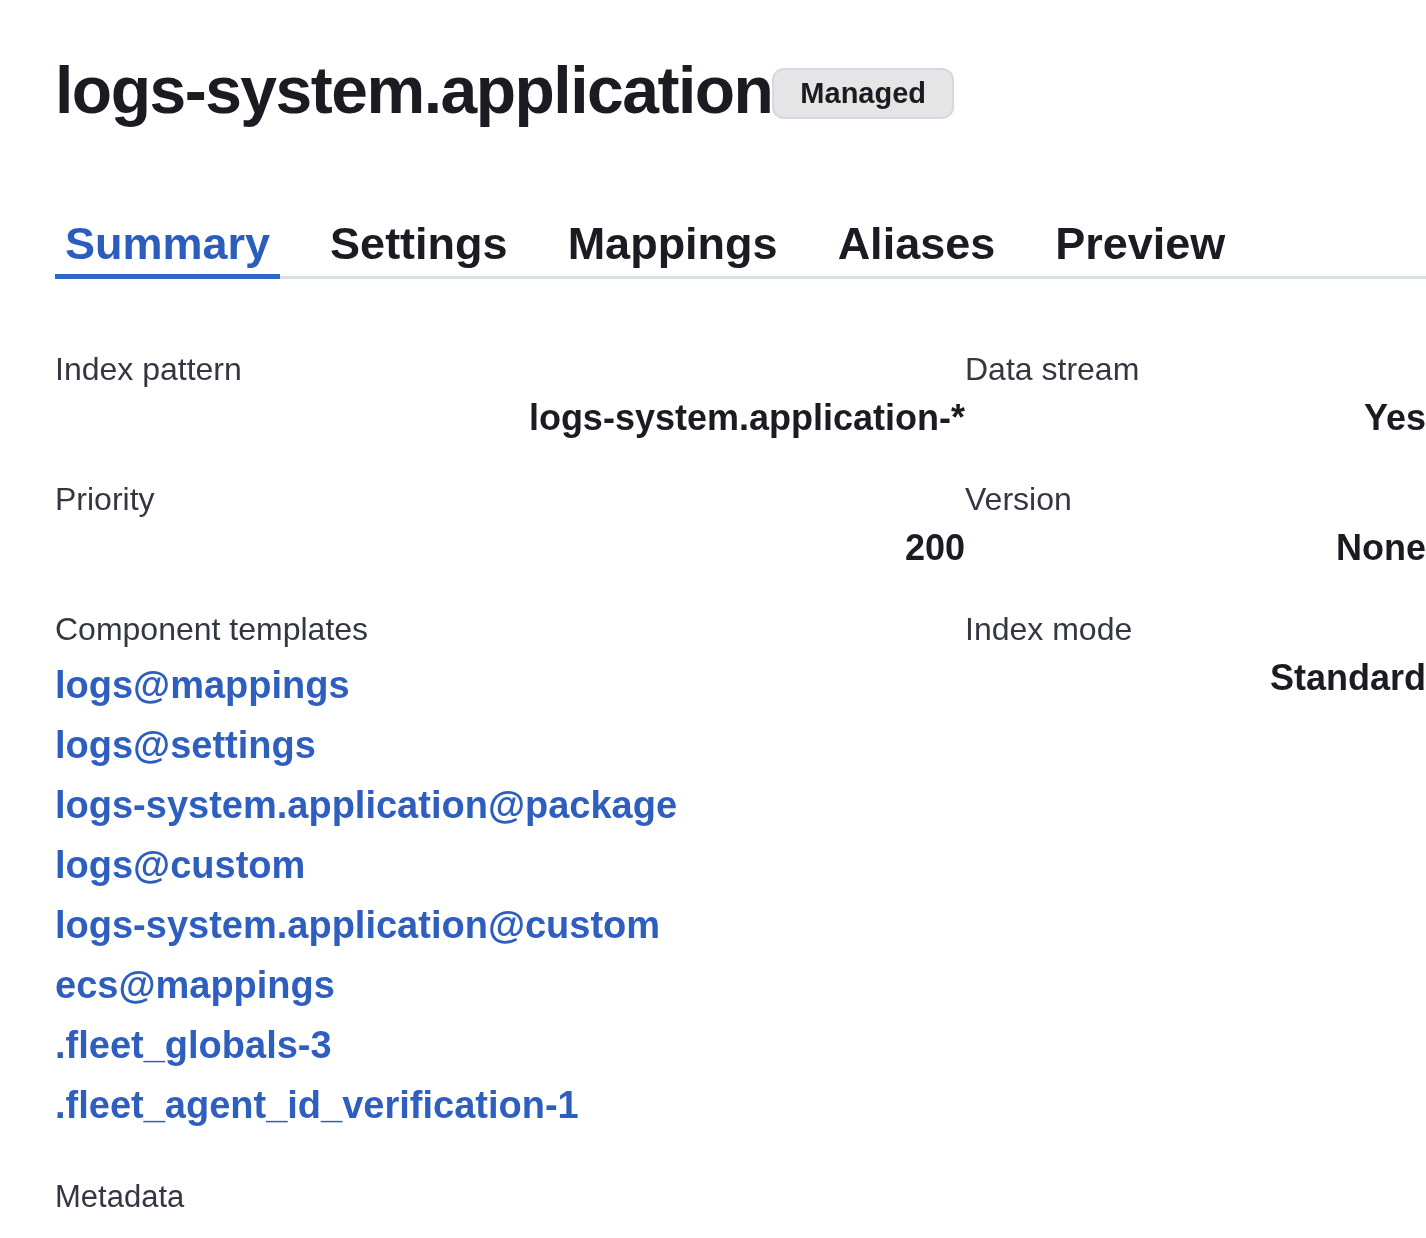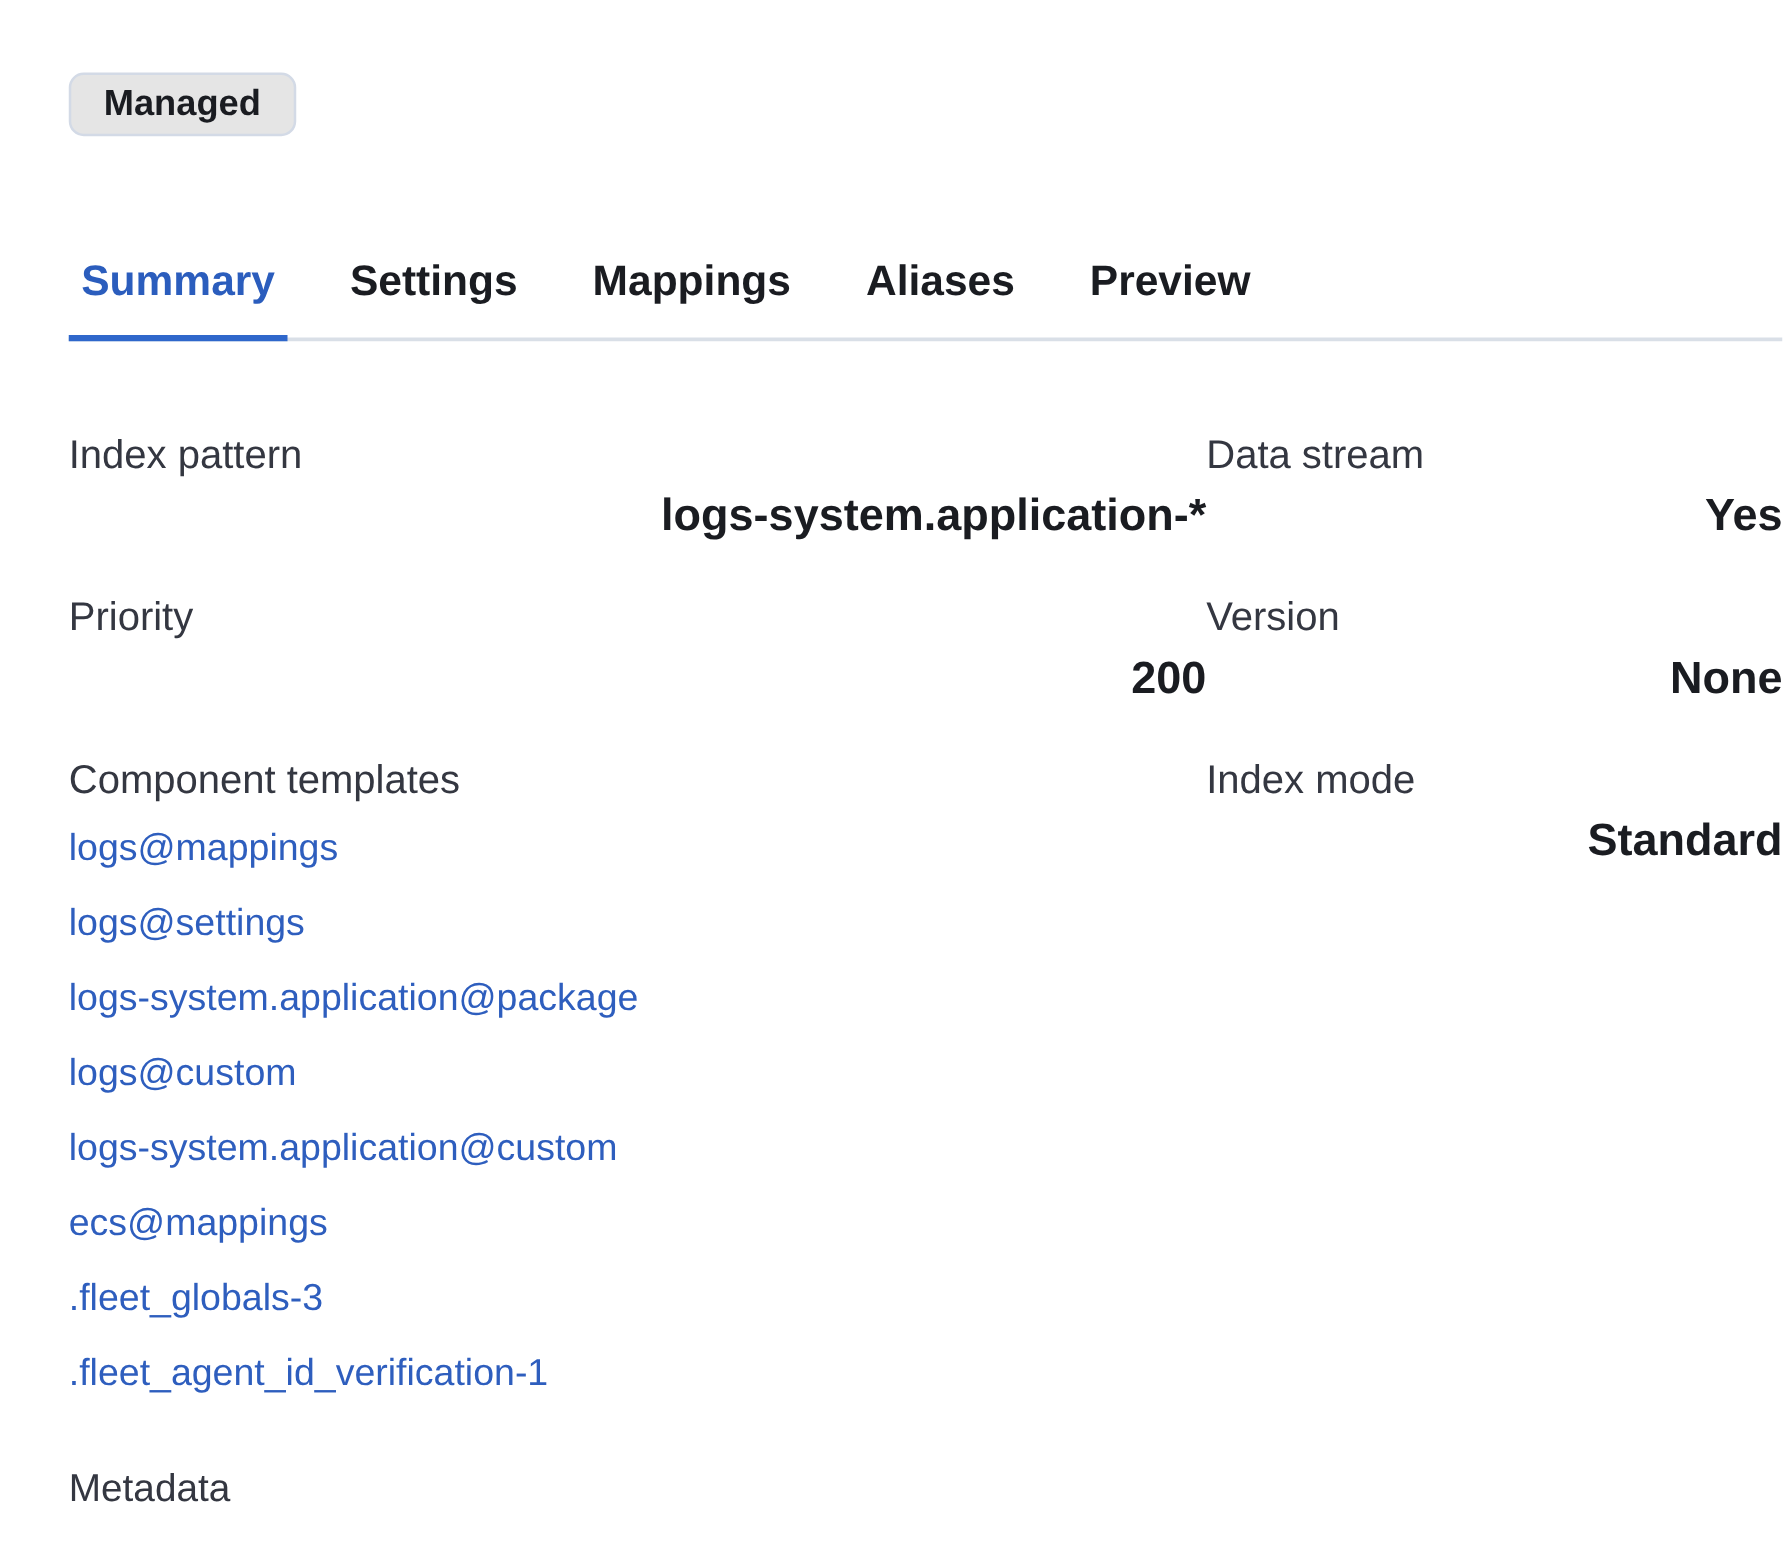--- a/index.html
+++ b/index.html
@@ -57,25 +57,25 @@
     color:var(--text-heading);
     white-space:nowrap;
   }
   
   .tabs{
     display:flex;
     margin-top:96px;
     border-bottom:3px solid var(--tabs-border);
   }
   .tab{
-    font-size:34px;
+    font-size:45px;
     line-height:40px;
     font-weight:700;
     color:var(--text-heading);
-    padding:0 10px 23px 10px;
+    padding:0 10px 10px 10px;
     margin-right:40px;
     margin-bottom:-3px;
     border-bottom:5px solid transparent;
     cursor:pointer;
     white-space:nowrap;
   }
   .tab.active{
     color:var(--primary);
     border-bottom-color:var(--tab-underline);
   }
@@ -101,23 +101,23 @@
     font-weight:700;
     color:var(--text-value);
     text-align:right;
   }
   .links{
     margin-top:6px;
     display:flex;
     flex-direction:column;
   }
   .link{
-    font-size:30px;
+    font-size:38px;
     line-height:60px;
-    font-weight:400;
+    font-weight:700;
     color:var(--link);
     text-decoration:none;
     cursor:pointer;
     width:fit-content;
   }
   
   .metadata-section{
     margin-top:4px;
   }
   .metadata-label{
@@ -125,20 +125,21 @@
     line-height:40px;
     color:var(--text-label);
   }
 </style>
 </head>
 <body>
 
 <div class="page">
 
   <header class="title-row">
+    <h1 class="page-title">logs-system.application</h1>
     <span class="badge">Managed</span>
   </header>
 
   <nav class="tabs">
       <div class="tab active">Summary</div>
       <div class="tab">Settings</div>
       <div class="tab">Mappings</div>
       <div class="tab">Aliases</div>
       <div class="tab">Preview</div>
     </nav>

